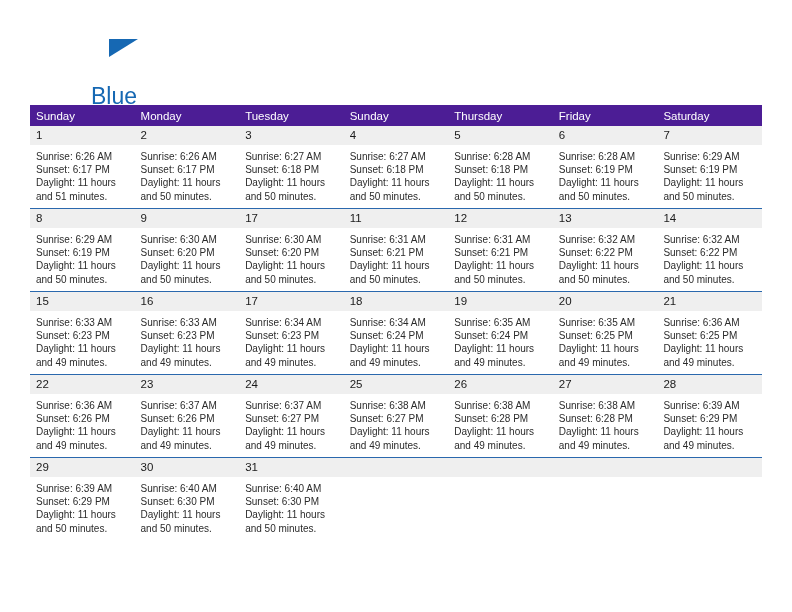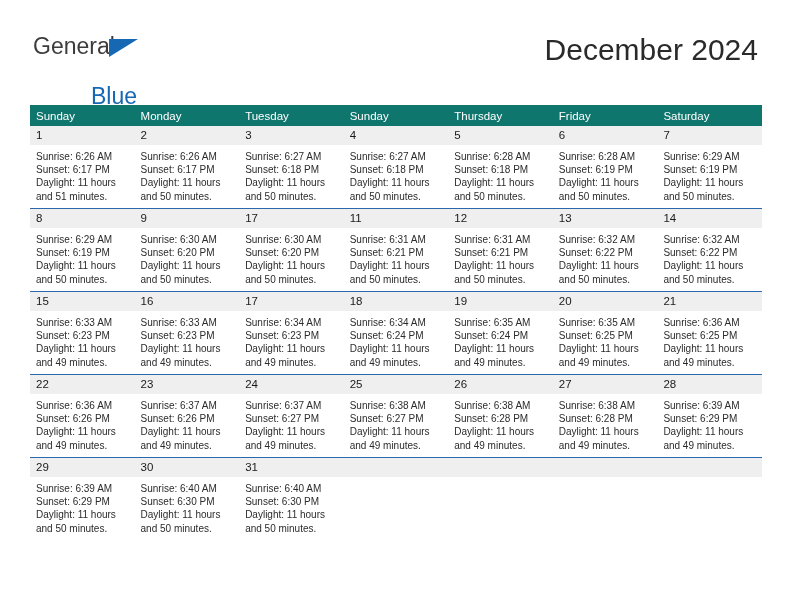--- a/index.html
+++ b/index.html
@@ -86,21 +86,21 @@
   
   .cal {
     position: absolute;
     left: 30px;
     top: 105px;
     width: 732px;
     border-collapse: collapse;
     table-layout: fixed;
   }
   .cal th {
-    background: #0f766e;
+    background: #4c1d95;
     color: #ffffff;
     font-size: 11.5px;
     font-weight: normal;
     text-align: left;
     padding: 4px 0 4px 6px;
     height: 13px;
     border: none;
   }
   .cal td {
     vertical-align: top;
@@ -136,26 +136,24 @@
   .cell-empty .info { visibility: hidden; }
 </style>
 </head>
 <body>
 
 <div class="page">
 
   <div class="top">
 
     <div class="logo">
-      <span class="logo-general">General</span>
       <span class="logo-tri"></span>
       <span class="logo-blue">Blue</span>
     </div>
 
-    <div class="title">December 2024</div>
   </div>
 
   <table class="cal">
     <thead>
       <tr>
         <th>Sunday</th>
         <th>Monday</th>
         <th>Tuesday</th>
         <th>Sunday</th>
         <th>Thursday</th>

